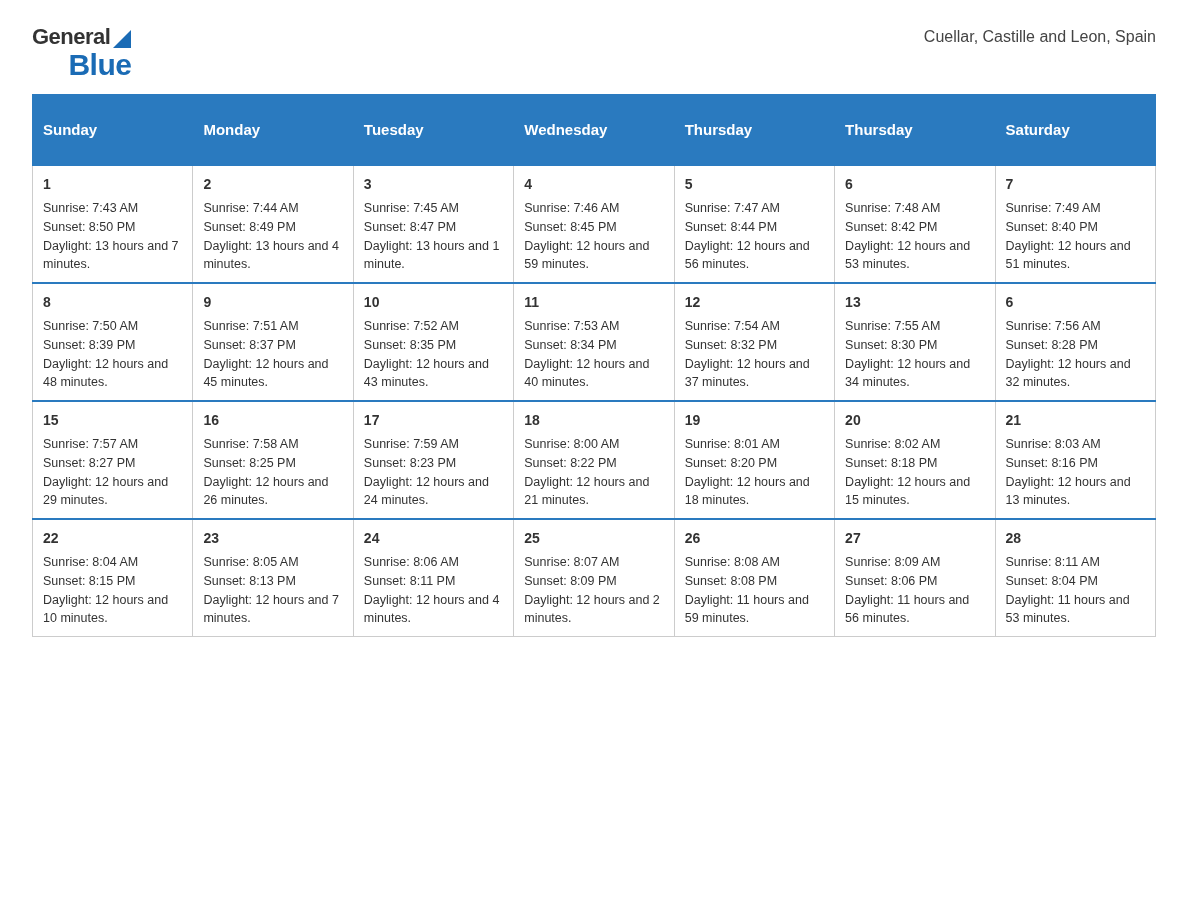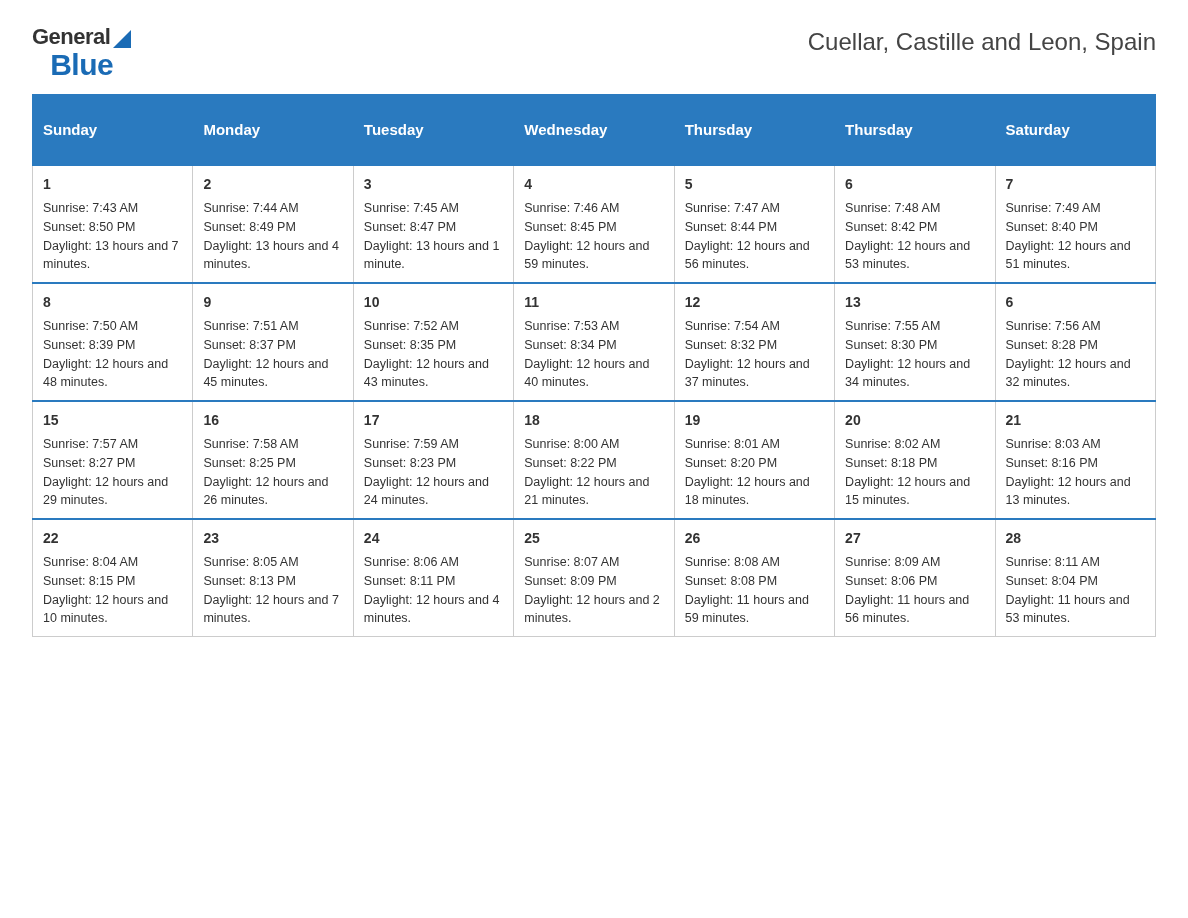--- a/index.html
+++ b/index.html
@@ -19,21 +19,21 @@
     .title-block {
       text-align: right;
     }
     .month-year {
       font-size: 42px;
       font-weight: bold;
       color: #222;
       line-height: 1.1;
     }
     .location {
-      font-size: 24px;
+      font-size: 16px;
       color: #444;
       margin-top: 4px;
     }
     .calendar-table {
       width: 100%;
       border-collapse: collapse;
       margin-top: 12px;
     }
     .calendar-table th {
       background-color: #2a7abf;
@@ -62,21 +62,21 @@
     }
     .empty-cell {
       background: #fff;
     }
     tr.week-row td {
       border-top: 2px solid #2a7abf;
     }
     .logo-wrap {
       display: flex;
       flex-direction: column;
-      align-items: center;
+      align-items: flex-end;
     }
     .logo-line1 {
       display: flex;
       align-items: flex-end;
     }
     .logo-line2 {
       display: flex;
       align-items: center;
       margin-top: -2px;
     }

